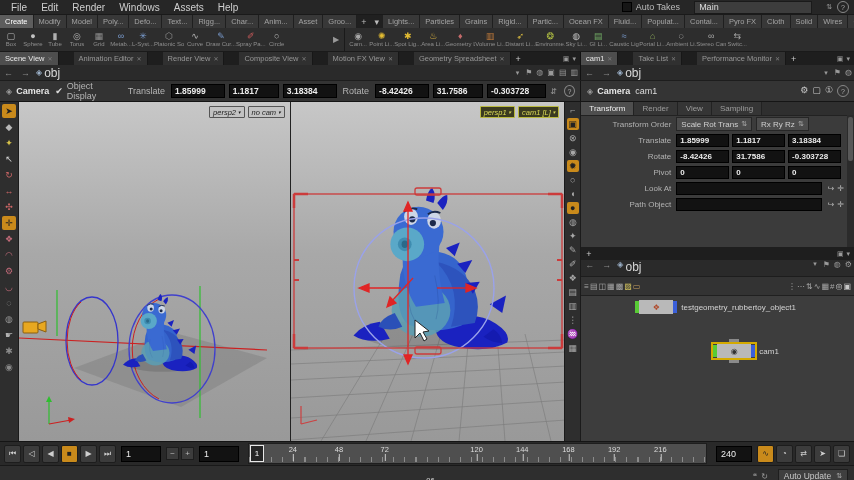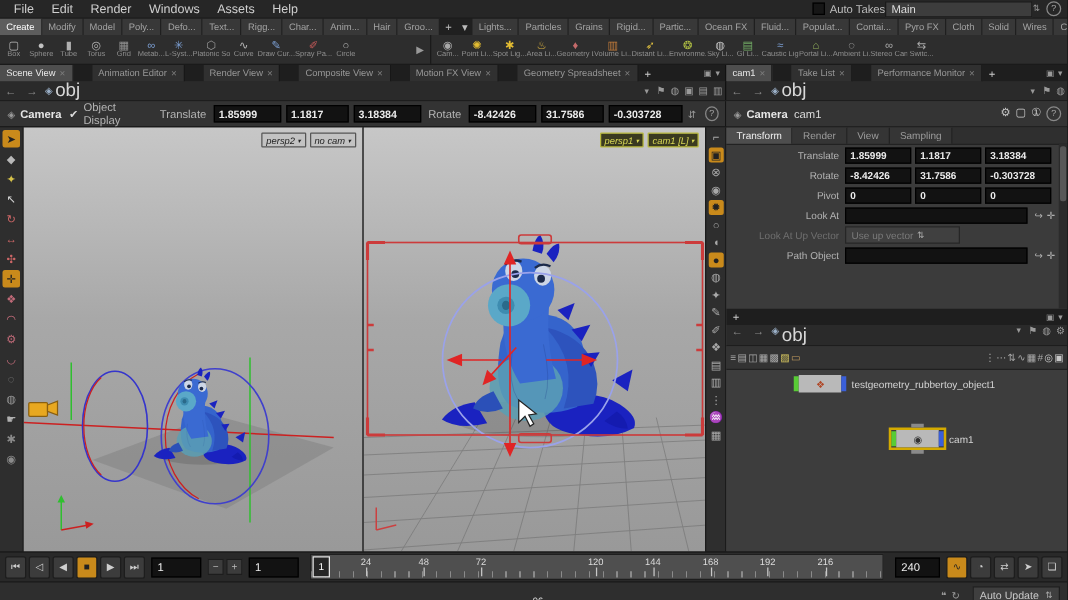--- a/index.html
+++ b/index.html
@@ -6,21 +6,21 @@
   #app{position:relative;width:854px;height:480px;background:#2b2b2b;font-family:"Liberation Sans",sans-serif;
        color:#ccc;overflow:hidden;-webkit-font-smoothing:antialiased;cursor:default;}
   .r{display:flex;align-items:center;}
   
   #menubar{height:14px;background:#262626;border-bottom:1px solid #1a1a1a;padding-left:4px;font-size:10px;}
   #menubar .menu-wrap{display:flex;height:100%;justify-content:space-between;}
   #menubar .menu-wrap>div{padding:0 7px;color:#cfcfcf;display:flex;align-items:center;}
   #menubar .spacer{flex:1;}
   .chk{width:8px;height:8px;background:#161616;border:1px solid #000;margin:0 4px;}
   .takesel{width:108px;height:11px;background:#3d3d3d;border:1px solid #1a1a1a;color:#ddd;font-size:9px;
-           padding:0 4px;display:flex;align-items:center;margin:0 0;}
+           padding:0 4px;display:flex;align-items:center;margin:0 14px;}
   .roundq{width:10px;height:10px;border:1px solid #888;border-radius:50%;font-size:7px;display:flex;
           align-items:center;justify-content:center;color:#aaa;margin:0 5px;}
   
   #shelftabs{height:13px;background:#202020;display:flex;}
   .stab-group{display:flex;height:100%;}
   .stab-group>div{padding:6px 5px;background:#383838;color:#a3a3a3;font-size:7.5px;display:flex;align-items:center;
                   border-right:1px solid #1f1f1f;white-space:nowrap;}
   .stab-group>div.active{background:#5d5d5d;color:#fff;}
   .shelf-plus{color:#bbb;font-size:9px;padding:0 4px;display:flex;align-items:center;}
   .shelf-gap{width:14px;}
@@ -39,21 +39,21 @@
   .ptabs>div{display:flex;align-items:center;gap:3px;padding:0 5px;background:#303030;color:#979797;
              font-size:7.5px;border-right:1px solid #171717;white-space:nowrap;}
   .ptabs>div.active{background:#4e4e4e;color:#e9e9e9;}
   .it-close{font-size:6px;color:#7e7e7e;}
   .plus{color:#ccc;font-size:9px;padding:0 5px;display:flex;align-items:center;}
   .panectl{margin-left:auto;display:flex;align-items:center;gap:3px;padding-right:4px;color:#9a9a9a;font-size:7px;}
   
   .pathrow{height:15px;background:#2a2a2a;border-bottom:1px solid #1d1d1d;display:flex;font-size:9px;}
   .navarr{color:#8a8a8a;font-size:9px;padding:0 4px;}
   .nodeicon{color:#9bb0c8;font-size:8px;margin:0 2px;}
-  .pathtxt{color:#d8d8d8;font-size:15px;}
+  .pathtxt{color:#d8d8d8;font-size:12px;}
   .ddarr{color:#999;font-size:7px;padding:0 4px;}
   .mini-ico{color:#9a9a9a;font-size:8px;padding:0 2px;}
   
   #cambar{height:20px;background:#333;border-bottom:1px solid #151515;display:flex;font-size:9px;}
   .cb-left{width:580px;display:flex;align-items:center;border-right:1px solid #151515;}
   .cb-right{flex:1;display:flex;align-items:center;background:#343434;}
   .bold{font-weight:bold;color:#e6e6e6;}
   .cb-lab{color:#b5b5b5;margin:0 4px;}
   .nfield{background:#121212;border:1px solid #000;color:#ececec;font-weight:bold;font-size:8.5px;
           height:12px;display:flex;align-items:center;padding:0 3px;margin:0 2px;}
@@ -199,21 +199,21 @@
         <div>
           <span class="it-label">Rigg...</span>
         </div>
         <div>
           <span class="it-label">Char...</span>
         </div>
         <div>
           <span class="it-label">Anim...</span>
         </div>
         <div>
-          <span class="it-label">Hair</span>
+          <span class="it-label">Asset</span>
         </div>
         <div>
           <span class="it-label">Groo...</span>
         </div>
       </div>
     <span class="shelf-plus">+</span>
     <span class="shelf-plus">▾</span>
     <span class="shelf-gap"></span>
     <div class="stab-group">
         <div>
@@ -737,20 +737,31 @@
             </div>
             <div>
               <span class="it-label">View</span>
             </div>
             <div>
               <span class="it-label">Sampling</span>
             </div>
           </div>
 
 
+        <div class="prow">
+          <span class="plab">Transform Order</span>
+          <div class="pdd">
+            <span>Scale Rot Trans</span>
+              <span class="spin">⇅</span>
+          </div>
+          <div class="pdd">
+            <span>Rx Ry Rz</span>
+              <span class="spin">⇅</span>
+          </div>
+        </div>
 
         <div class="prow">
           <span class="plab">Translate</span>
           <span class="pf">1.85999</span>
           <span class="pf">1.1817</span>
           <span class="pf">3.18384</span>
         </div>
         <div class="prow">
           <span class="plab">Rotate</span>
           <span class="pf">-8.42426</span>
@@ -761,27 +772,20 @@
           <span class="plab">Pivot</span>
           <span class="pf">0</span>
           <span class="pf">0</span>
           <span class="pf">0</span>
         </div>
         <div class="prow">
           <span class="plab">Look At</span>
           <span class="pf"></span>
           <span class="picko">↪</span>
           <span class="picko">✛</span>
-        </div>
-        <div class="prow">
-          <span class="plab dis">Look At Up Vector</span>
-          <div class="pdd dis" style="width:82px;">
-            <span>Use up vector</span>
-              <span class="spin">⇅</span>
-          </div>
         </div>
         <div class="prow">
           <span class="plab">Path Object</span>
           <span class="pf"></span>
           <span class="picko">↪</span>
           <span class="picko">✛</span>
         </div>
         <div class="prow">
           
         </div>

